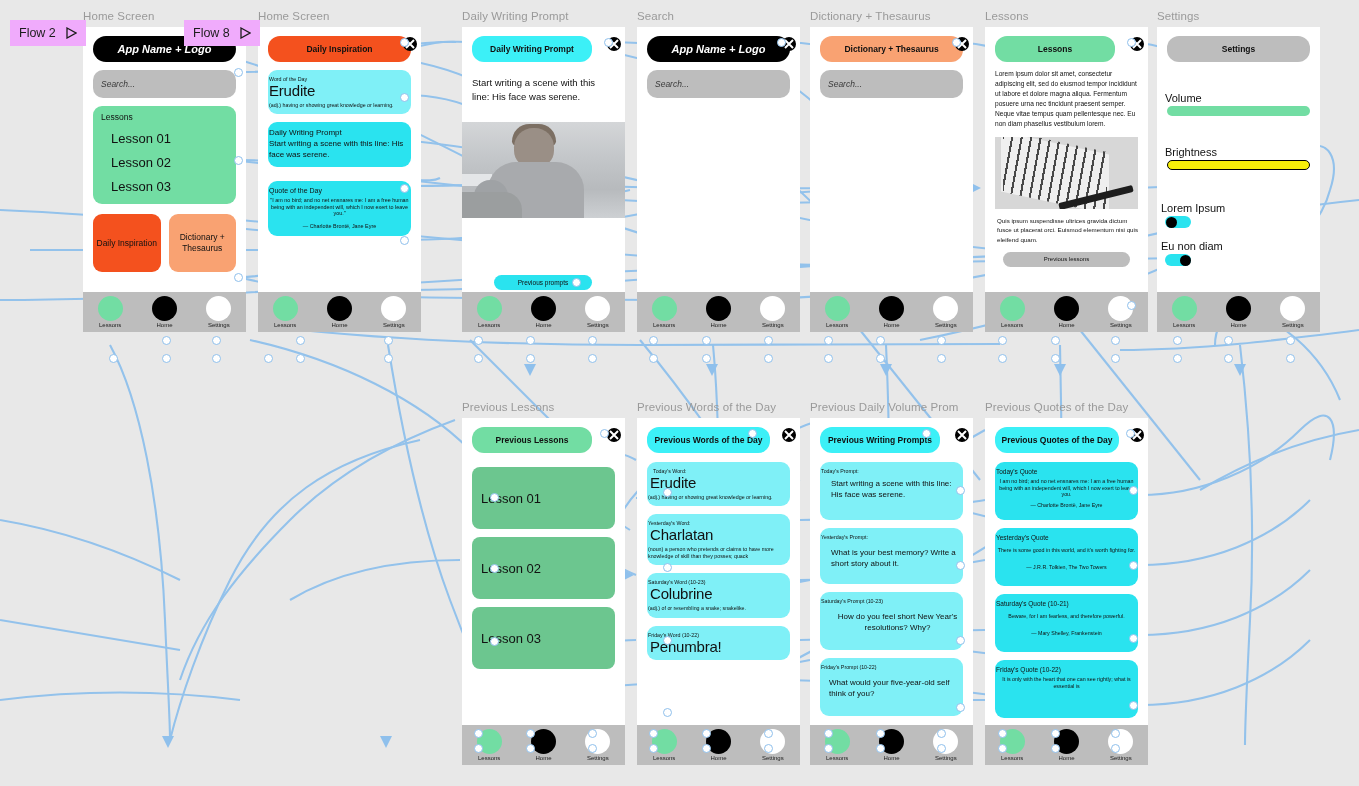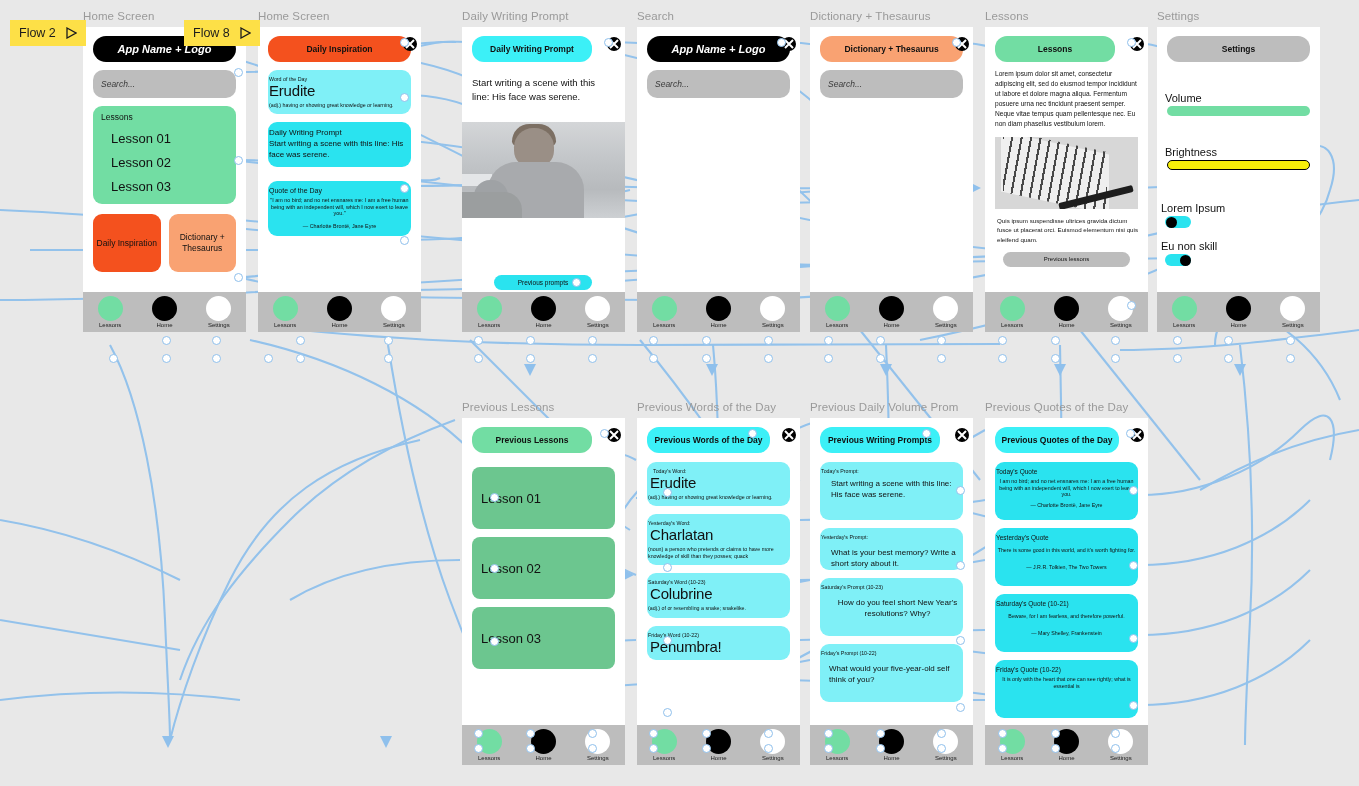--- a/index.html
+++ b/index.html
@@ -15,21 +15,21 @@
   .frame{position:absolute;width:163px;background:#ffffff;box-sizing:border-box;}
   .frame-title{
     position:absolute;top:-17px;left:0;font-size:11.5px;color:#9a9a9a;
     white-space:nowrap;letter-spacing:.1px;
   }
   .screen{position:relative;width:163px;height:305px;background:#fff;overflow:hidden;}
   .screen.tall{height:347px;}
 
   
   .flow-badge{
-    position:absolute;height:26px;background:#fde047;display:flex;align-items:center;
+    position:absolute;height:26px;background:#f0abfc;display:flex;align-items:center;
     gap:10px;padding:0 9px;box-sizing:border-box;font-size:12.5px;color:#1c1c1c;
   }
   .flow-badge svg{display:block}
 
   
   .pill{
     border-radius:12px;display:flex;align-items:center;justify-content:center;
     font-size:8.5px;font-weight:700;color:#111;box-sizing:border-box;text-align:center;
   }
   .hdr{height:26px;margin:9px 10px 0 10px;}
@@ -459,21 +459,21 @@
         <div class="set-label">Brightness</div>
         <div class="slider yellow"></div>
       </div>
       <div style="margin-top:32px">
         <div class="set-label" style="margin-left:4px">Lorem Ipsum</div>
         <div class="toggle off">
             <div class="knob"></div>
           </div>
       </div>
       <div style="margin-top:12px">
-        <div class="set-label" style="margin-left:4px">Eu non skill</div>
+        <div class="set-label" style="margin-left:4px">Eu non diam</div>
         <div class="toggle on">
             <div class="knob"></div>
           </div>
       </div>
       <div class="navbar">
         <div class="navitem">
           <div class="navdot green"></div>
           <div class="navlbl">Lessons</div>
         </div>
         <div class="navitem">
@@ -576,21 +576,21 @@
         <svg viewBox="0 0 16 16" width="16" height="16">
             <circle cx="8" cy="8" r="7" fill="#000"></circle>
             <path d="M4 4l8 8M12 4l-8 8" stroke="#fff" stroke-width="2"></path>
           </svg>
       </div>
       <div style="margin-top:9px">
         <div class="card cyan" style="height:58px">
           <div class="card-kicker">Today's Prompt:</div>
           <div class="card-body" style="margin:5px 0 0 10px">Start writing a scene with this line: His face was serene.</div>
         </div>
-        <div class="card cyan" style="height:42px">
+        <div class="card cyan" style="height:56px">
           <div class="card-kicker">Yesterday's  Prompt:</div>
           <div class="card-body" style="margin:8px 0 0 10px">What is your best memory? Write a short story about it.</div>
         </div>
         <div class="card cyan" style="height:58px">
           <div class="card-kicker">Saturday's  Prompt (10-23)</div>
           <div class="card-body" style="margin:8px 0 0 12px;text-align:center">How do you feel short New Year's resolutions? Why?</div>
         </div>
         <div class="card cyan" style="height:58px">
           <div class="card-kicker">Friday's  Prompt (10-22)</div>
           <div class="card-body" style="margin:8px 0 0 8px">What would your five-year-old self think of you?</div>

